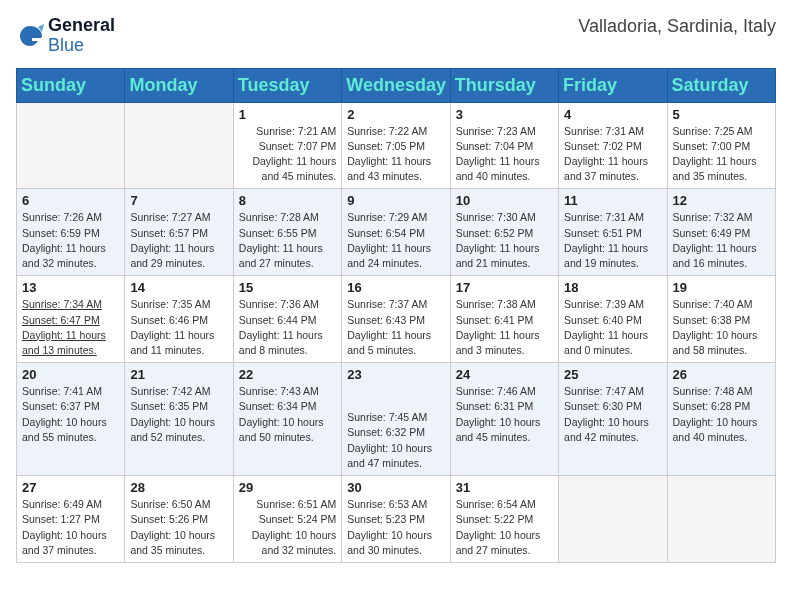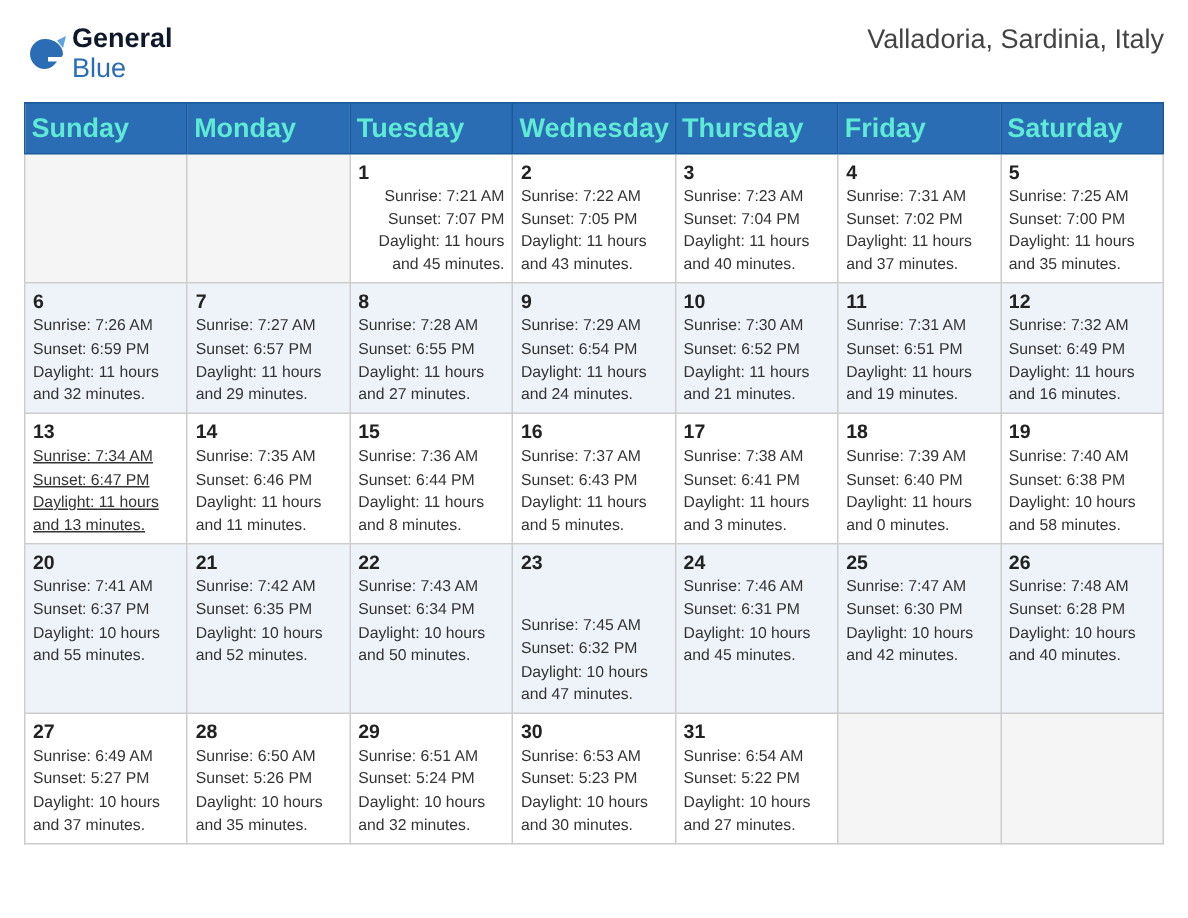--- a/index.html
+++ b/index.html
@@ -321,34 +321,34 @@
           <div class="day-info" style="white-space: pre-line;">Sunrise: 7:48 AM
 Sunset: 6:28 PM
 Daylight: 10 hours
 and 40 minutes.</div>
         </td>
       </tr>
       <tr class="row-norm">
         <td>
           <span class="day-number">27</span>
           <div class="day-info" style="white-space: pre-line;">Sunrise: 6:49 AM
-Sunset: 5:27 PM
+Sunset: 1:27 PM
 Daylight: 10 hours
 and 37 minutes.</div>
         </td>
         <td>
           <span class="day-number">28</span>
           <div class="day-info" style="white-space: pre-line;">Sunrise: 6:50 AM
 Sunset: 5:26 PM
 Daylight: 10 hours
 and 35 minutes.</div>
         </td>
         <td>
           <span class="day-number">29</span>
-          <div class="day-info" style="white-space: pre-line;">Sunrise: 6:51 AM
+          <div class="day-info" style="white-space: pre-line; text-align: right;">Sunrise: 6:51 AM
 Sunset: 5:24 PM
 Daylight: 10 hours
 and 32 minutes.</div>
         </td>
         <td>
           <span class="day-number">30</span>
           <div class="day-info" style="white-space: pre-line;">Sunrise: 6:53 AM
 Sunset: 5:23 PM
 Daylight: 10 hours
 and 30 minutes.</div>

